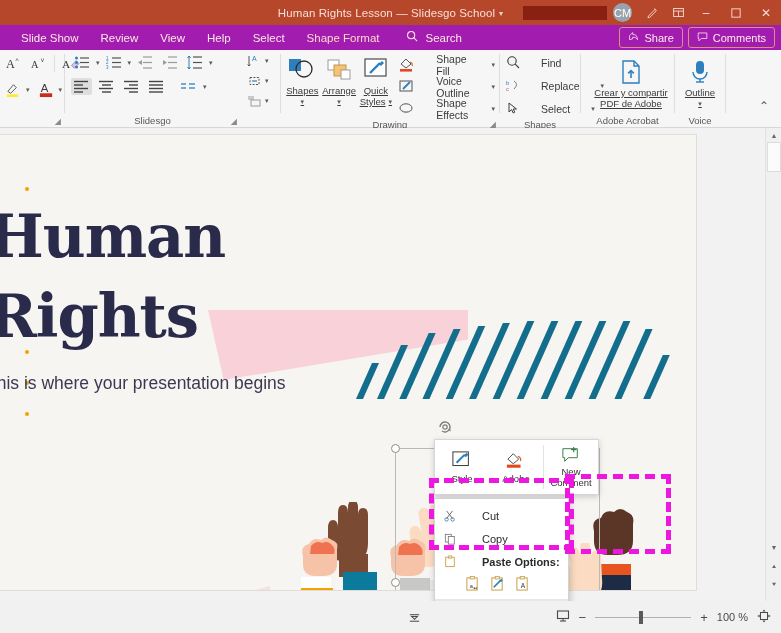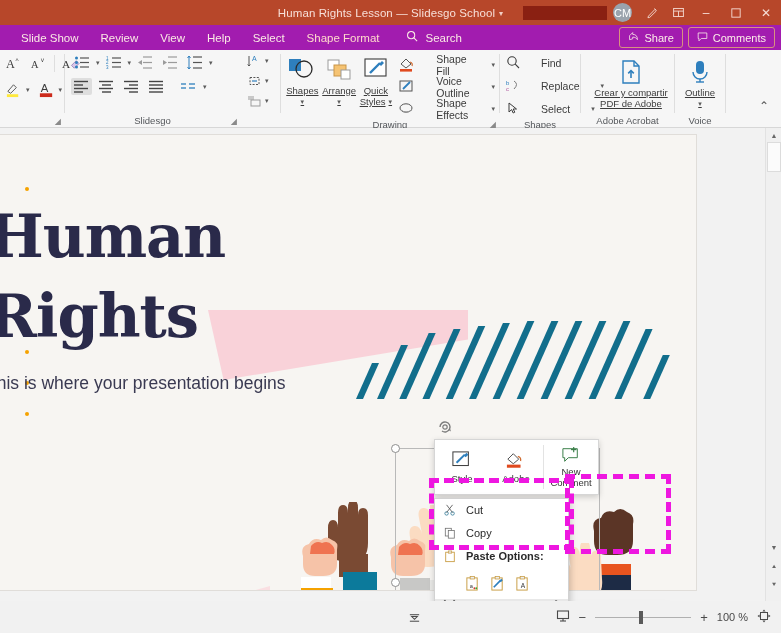--- a/index.html
+++ b/index.html
@@ -130,21 +130,21 @@
     font-size: 9.5px; color: #333; flex: 1; line-height: 11px;
   }
   .mt-sep { width: 1px; background: #e3e3e3; margin: 5px 0; }
 
   
   .ctxmenu {
     position: absolute; left: 434px; top: 370px; width: 135px;
     background: #fff; border: 1px solid #d2d2d2; box-shadow: 1px 2px 7px rgba(0,0,0,.22);
     padding: 5px 0 0 0; font-size: 11px; color: #2b2b2b;
   }
-  .ctxitem { display: flex; align-items: flex-start; height: 23px; padding-left: 6px; gap: 8px; position: relative; }
+  .ctxitem { display: flex; align-items: center; height: 23px; padding-left: 6px; gap: 24px; position: relative; }
   .ctxitem .ic { width: 17px; display: flex; justify-content: center; font-size: 11px; }
   .ctxitem.bold { font-weight: bold; }
   .ctxitem.disabled { color: #b4b4b4; }
   .ctxitem.hl { background: #e8e8e8; }
   .arrowr { position: absolute; right: 7px; font-size: 9px; color: #6b6b6b; }
   .pasterow { display: flex; gap: 10px; padding: 2px 0 5px 30px; }
 
   
   .submenu {
     position: absolute; left: 568px; top: 477px; width: 100px;

